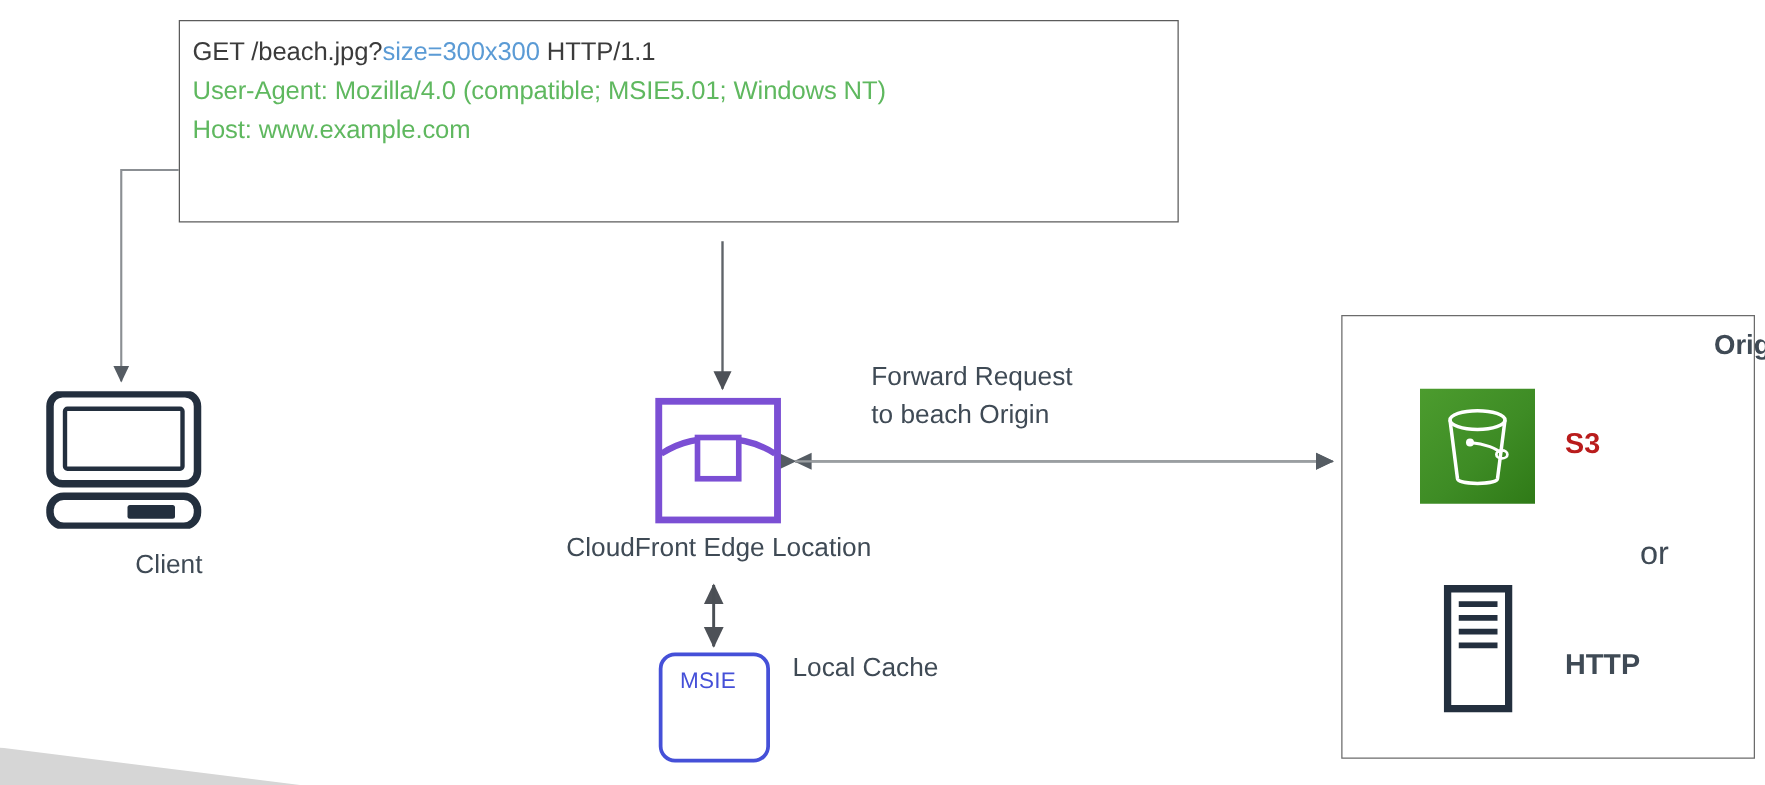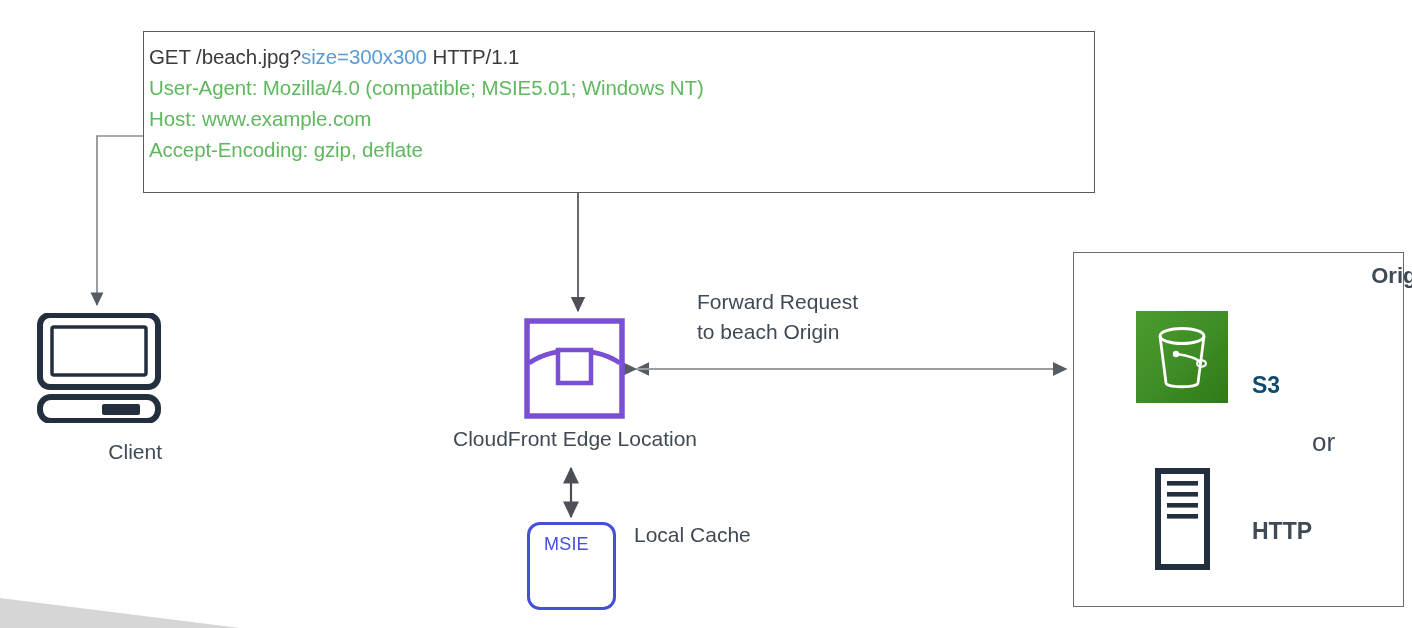--- a/index.html
+++ b/index.html
@@ -26,27 +26,27 @@
     width: 240px;
     height: 34px;
     background: #d6d6d6;
     clip-path: polygon(0% 12%, 100% 100%, 0% 100%);
   }
 
   
   .req-box {
     position: absolute;
     left: 143px;
-    top: 31px;
-    width: 952px;
+    top: 16px;
+    width: 800px;
     height: 162px;
     border: 1.6px solid #5b5b5b;
     background: #ffffff;
     box-sizing: border-box;
-    padding: 9px 0 0 5px;
+    padding: 9px 0 0 10px;
   }
   .req-line {
     font-size: 20.5px;
     line-height: 31px;
     white-space: nowrap;
     color: #5fb85f;
     letter-spacing: -0.1px;
   }
   .req-line.first { color: #3b3b3b; }
   .tok-blue { color: #5b9bd5; }
@@ -164,22 +164,21 @@
     width: 92px;
     height: 92px;
     background: linear-gradient(135deg, #4c9c2e 0%, #3e8c25 55%, #2f7a17 100%);
   }
   .s3-label {
     position: absolute;
     left: 1252px;
     top: 341px;
     font-size: 23px;
     font-weight: bold;
-    color: #0c4a6e;
-    margin-top: 31px;
+    color: #b91c1c;
   }
   .or-label {
     position: absolute;
     left: 1312px;
     top: 427px;
     font-size: 26px;
     color: #3f4a55;
   }
   .server-icon {
     position: absolute;
@@ -201,21 +200,20 @@
 <body>
 
 <div id="canvas">
 
   <div class="wedge"></div>
 
   <div class="req-box">
     <div class="req-line first"><span>GET /beach.jpg?</span><span class="tok-blue">size=300x300</span><span> HTTP/1.1</span></div>
     <div class="req-line">User-Agent: Mozilla/4.0 (compatible; MSIE5.01; Windows NT)</div>
     <div class="req-line">Host: www.example.com</div>
-    <div class="req-line">Accept-Encoding: gzip, deflate</div>
   </div>
 
   <svg class="arrows" viewBox="0 0 1412 628">
     <defs>
       <marker id="ah" markerWidth="9" markerHeight="9" refX="7.4" refY="4.2" orient="auto">
         <path d="M0,0.4 L8,4.2 L0,8 z" fill="#555c63"></path>
       </marker>
       <marker id="ah2" markerWidth="9" markerHeight="9" refX="7.4" refY="4.2" orient="auto">
         <path d="M0,0.4 L8,4.2 L0,8 z" fill="#4d5157"></path>
       </marker>

